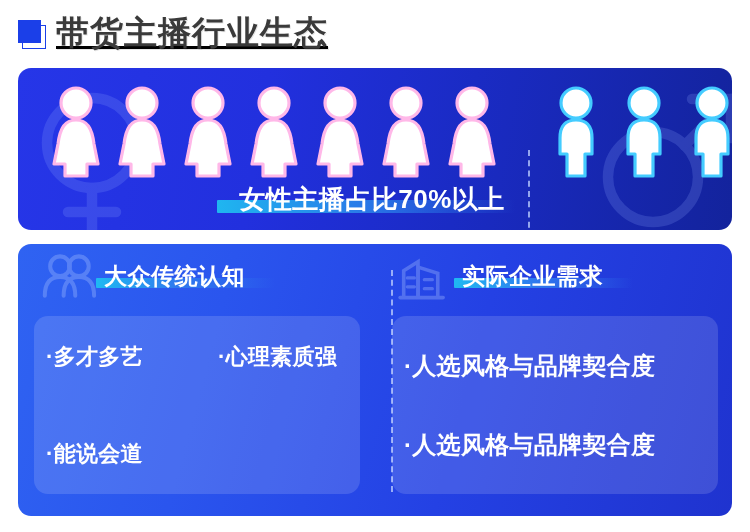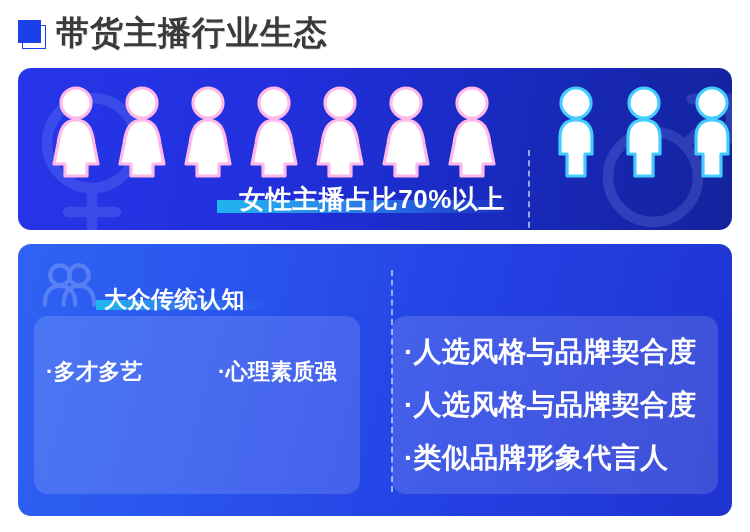--- a/index.html
+++ b/index.html
@@ -10,20 +10,21 @@
     overflow:hidden;
     position:relative;
   }
   .root{position:relative;width:750px;height:532px;}
 
   
   .title-row{
     position:absolute;left:18px;top:8px;
     display:flex;align-items:center;gap:14px;
     height:48px;
+    text-decoration:underline;
   }
   .title-bullet{
     position:relative;width:24px;height:24px;flex:0 0 auto;
   }
   .title-bullet .sq-back{
     position:absolute;left:4px;top:5px;width:22px;height:22px;
     border:1.5px solid #1b3fe8;background:#ffffff;
   }
   .title-bullet .sq-front{
     position:absolute;left:0;top:0;width:23px;height:23px;
@@ -79,22 +80,22 @@
     overflow:hidden;
   }
   .col{position:absolute;top:0;height:100%;}
   .col-left{left:0;width:356px;}
   .col-right{left:358px;width:356px;}
   .mid-dash{
     position:absolute;left:373px;top:26px;width:0;height:222px;
     border-left:2px dashed rgba(198,214,255,.72);
   }
   .col-head{
-    position:absolute;top:16px;left:22px;right:14px;height:52px;
-    display:flex;align-items:flex-end;
+    position:absolute;top:7px;left:22px;right:14px;height:52px;
+    display:flex;align-items:center;
   }
   .head-icon{width:58px;height:52px;flex:0 0 auto;opacity:.34;margin-right:2px;}
   .head-title-wrap{position:relative;display:inline-block;padding:0 4px;}
   .head-bar{
     position:absolute;left:-4px;right:-26px;bottom:2px;height:10px;
     background:linear-gradient(90deg,#1fb9f2 0%,#2f7aee 45%,rgba(47,99,242,0) 100%);
     border-radius:1px;
   }
   .head-title{
     position:relative;font-size:23px;font-weight:bold;color:#fff;
@@ -108,21 +109,21 @@
   .items-grid{
     position:absolute;left:12px;right:8px;top:10px;bottom:10px;
     display:flex;flex-direction:column;justify-content:space-around;
   }
   .item-line{display:flex;align-items:flex-start;}
   .item{
     font-size:22px;font-weight:bold;color:#ffffff;
     white-space:nowrap;letter-spacing:.3px;line-height:1.15;
   }
   .col-left .item-line .item:first-child{min-width:172px;}
-  .col-right .item{font-size:28px;}
+  .col-right .item{font-size:24px;}
 </style>
 </head>
 <body>
 
 <div class="root">
 
   <div class="title-row">
     <div class="title-bullet">
       <div class="sq-back"></div>
       <div class="sq-front"></div>
@@ -216,34 +217,49 @@
         </div>
       </div>
       <div class="items-box">
         <div class="items-grid" id="left-items">
             <div class="item-line">
               <span class="item">·多才多艺</span>
               <span class="item">·心理素质强</span>
             </div>
             <div class="item-line">
             </div>
+            <div class="item-line">
+              <span class="item">·能说会道</span>
+            </div>
           </div>
       </div>
     </div>
 
     <div class="col col-right">
+      <div class="col-head">
+        <svg class="head-icon" viewBox="0 0 64 58">
+          <path d="M6 52 L6 22 L22 12 L22 52" fill="none" stroke="#a8c0ff" stroke-width="4"></path>
+          <path d="M22 52 L22 18 L44 25 L44 52" fill="none" stroke="#a8c0ff" stroke-width="4"></path>
+          <line x1="2" y1="52" x2="50" y2="52" stroke="#a8c0ff" stroke-width="4" stroke-linecap="round"></line>
+          <line x1="10" y1="30" x2="18" y2="30" stroke="#a8c0ff" stroke-width="3.5" stroke-linecap="round"></line>
+          <line x1="10" y1="40" x2="18" y2="40" stroke="#a8c0ff" stroke-width="3.5" stroke-linecap="round"></line>
+          <line x1="29" y1="32" x2="38" y2="32" stroke="#a8c0ff" stroke-width="3.5" stroke-linecap="round"></line>
+          <line x1="29" y1="42" x2="38" y2="42" stroke="#a8c0ff" stroke-width="3.5" stroke-linecap="round"></line>
+        </svg>
+        <div class="head-title-wrap">
+          <div class="head-bar"></div>
+          <div class="head-title">实际企业需求</div>
+        </div>
+      </div>
       <div class="items-box">
         <div class="items-grid" id="right-items">
             <div class="item-line">
               <span class="item">·人选风格与品牌契合度</span>
             </div>
             <div class="item-line">
               <span class="item">·人选风格与品牌契合度</span>
             </div>
-            <div class="item-line">
-              <span class="item">·类似品牌形象代言人</span>
-            </div>
           </div>
       </div>
     </div>
 
   </div>
 </div>
 
 </body></html>

